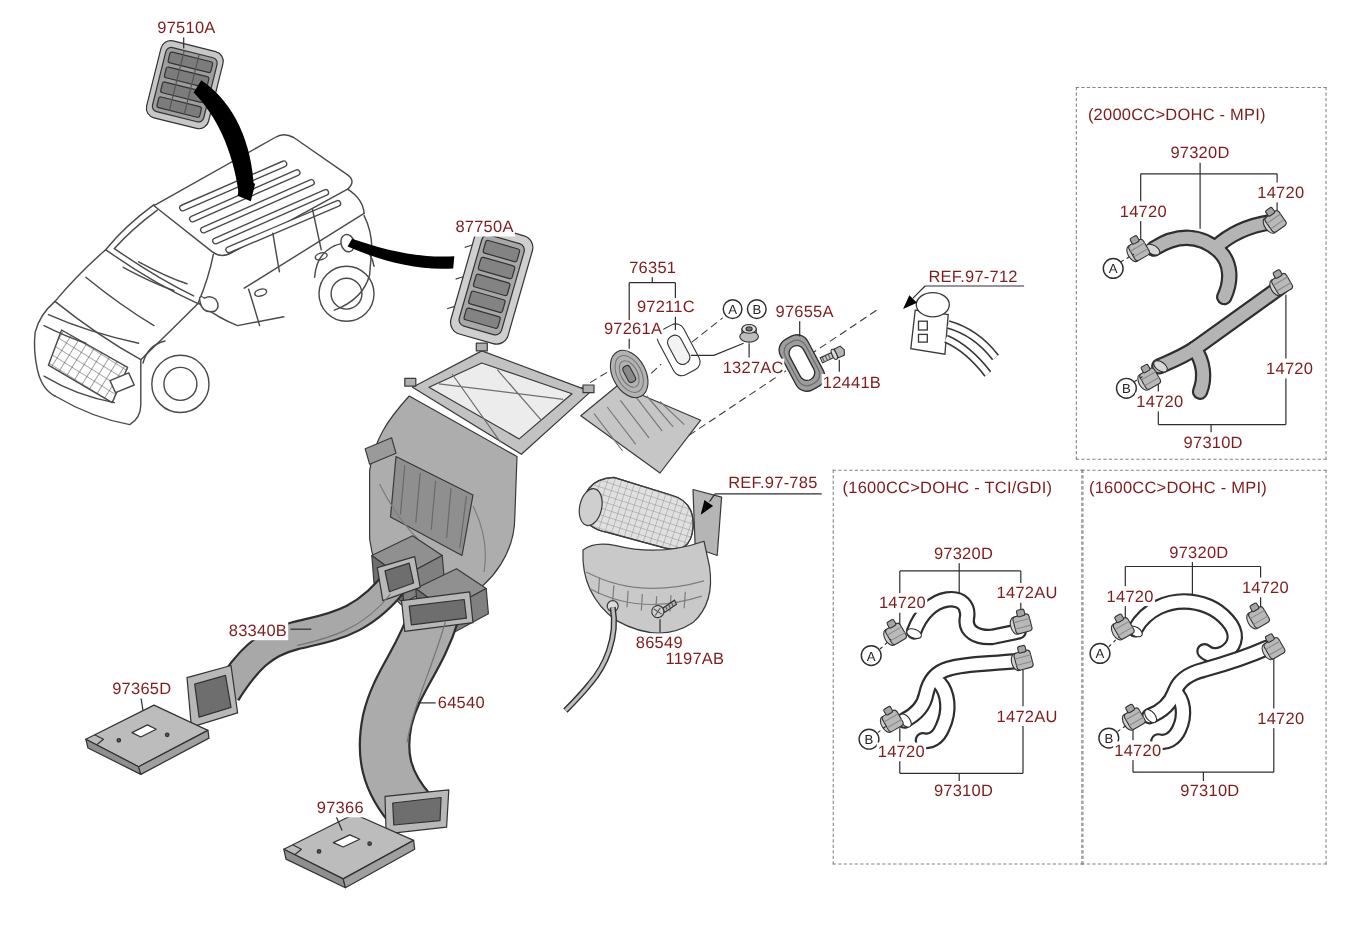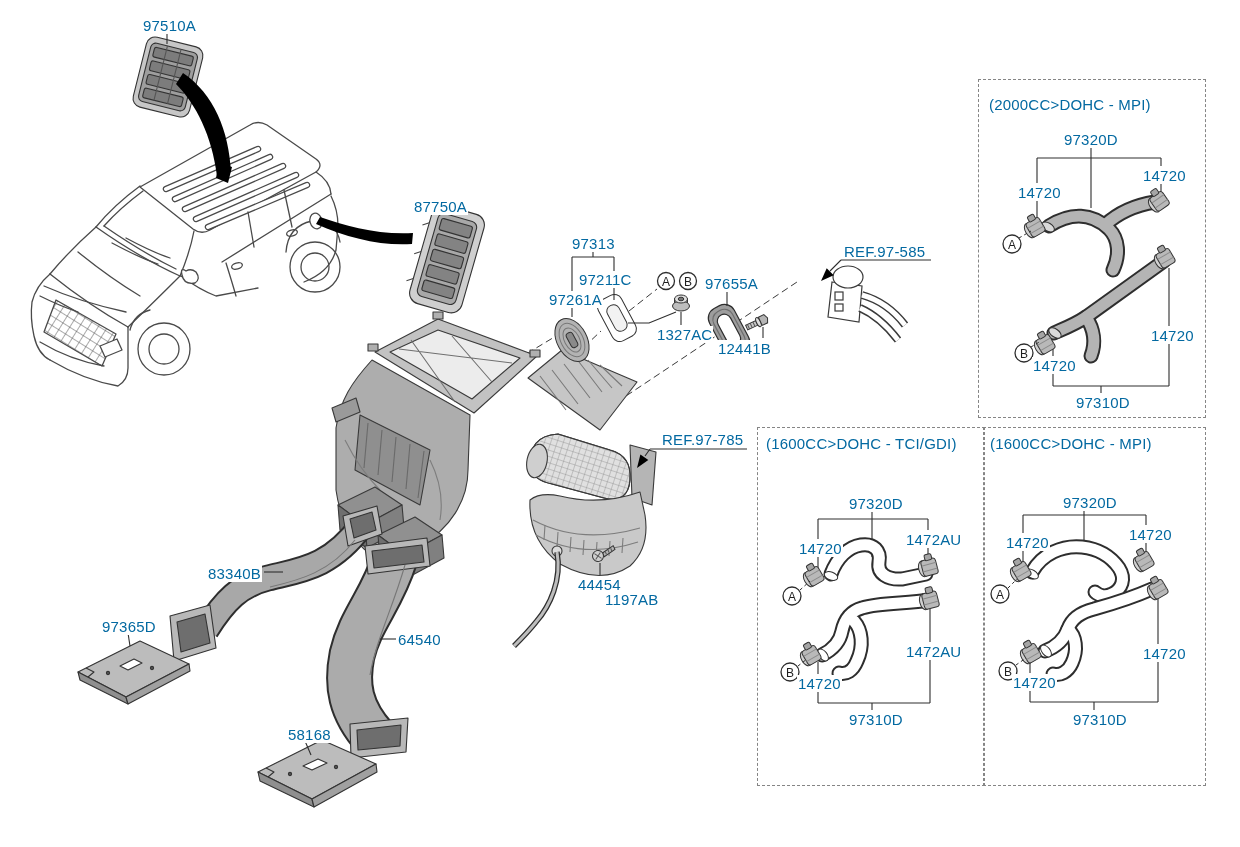--- a/index.html
+++ b/index.html
@@ -1,18 +1,18 @@
 <!DOCTYPE html>
 <html><head>
 <meta charset="utf-8">
 <style>
   html,body{margin:0;padding:0;background:#fff;}
   #stage{position:relative;width:1240px;height:847px;background:#fff;overflow:hidden;
          font-family:"Liberation Sans",sans-serif;}
-  .lbl{position:absolute;font:15px/1.15 "Liberation Sans",sans-serif;color:#0369a1;
+  .lbl{position:absolute;font:15px/1.15 "Liberation Sans",sans-serif;color:#7f1d1d;
        background:#fff;white-space:nowrap;letter-spacing:.2px;padding:0 1px;}
   .box{position:absolute;border:1.5px dashed #858585;background:transparent;}
   .box svg{position:absolute;left:0;top:0;}
   svg text{font-family:"Liberation Sans",sans-serif;fill:#1f1f1f;}
 </style>
 </head>
 <body>
 
 <div id="stage">
 
@@ -255,34 +255,34 @@
   <g>
     <circle cx="666" cy="281" r="8.5" fill="#fff" stroke="#2e2e2e" stroke-width="1.3"></circle>
     <circle cx="688" cy="281" r="8.5" fill="#fff" stroke="#2e2e2e" stroke-width="1.3"></circle>
     <text x="666" y="285.5" font-size="12" text-anchor="middle">A</text>
     <text x="688" y="285.5" font-size="12" text-anchor="middle">B</text>
   </g>
 </svg>
 
 <div class="lbl" style="left:142px;top:17px">97510A</div>
 <div class="lbl" style="left:413px;top:198px">87750A</div>
-<div class="lbl" style="left:571px;top:235px">97313</div>
+<div class="lbl" style="left:571px;top:235px">76351</div>
 <div class="lbl" style="left:578px;top:271px">97211C</div>
 <div class="lbl" style="left:548px;top:291px">97261A</div>
 <div class="lbl" style="left:656px;top:326px">1327AC</div>
 <div class="lbl" style="left:704px;top:275px">97655A</div>
-<div class="lbl" style="left:717px;top:340px">12441B</div>
-<div class="lbl" style="left:843px;top:243px;background:transparent">REF.97-585</div>
+<div class="lbl" style="left:747px;top:340px">12441B</div>
+<div class="lbl" style="left:843px;top:243px;background:transparent">REF.97-712</div>
 <div class="lbl" style="left:661px;top:431px;background:transparent">REF.97-785</div>
-<div class="lbl" style="left:577px;top:576px">44454</div>
+<div class="lbl" style="left:577px;top:576px">86549</div>
 <div class="lbl" style="left:604px;top:591px">1197AB</div>
 <div class="lbl" style="left:207px;top:565px">83340B</div>
 <div class="lbl" style="left:101px;top:618px">97365D</div>
 <div class="lbl" style="left:397px;top:631px">64540</div>
-<div class="lbl" style="left:287px;top:726px">58168</div>
+<div class="lbl" style="left:287px;top:726px">97366</div>
 
 <div class="box" style="left:978px;top:79px;width:226px;height:337px">
   <svg width="226" height="337" viewBox="0 0 226 337">
     <g stroke="#2e2e2e" stroke-width="1.1" fill="none">
       <path d="M112,67 L112,78 M58,78 L182,78 M112,78 L112,128"></path>
       <path d="M58,78 L58,103 M58,118 L58,139"></path>
       <path d="M182,78 L182,86 M182,101 L182,114"></path>
       <path d="M74,306 L190,306 M122,306 L122,313"></path>
       <path d="M74,306 L74,291 M74,276 L74,268"></path>
       <path d="M190,306 L190,261 M190,246 L190,188"></path>

